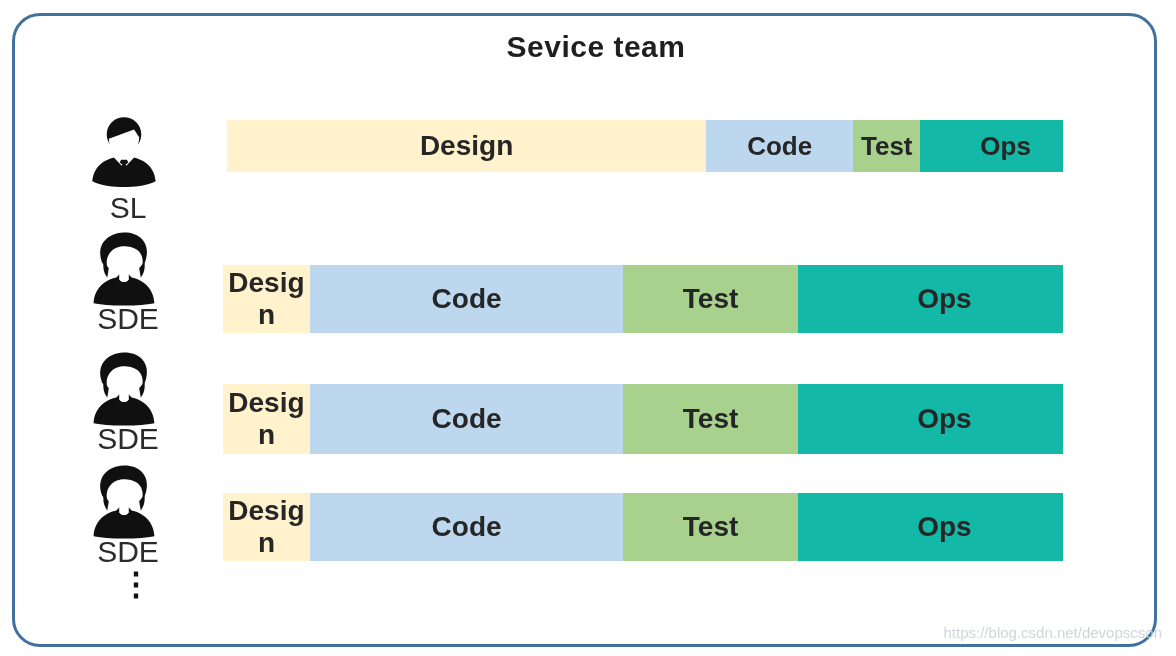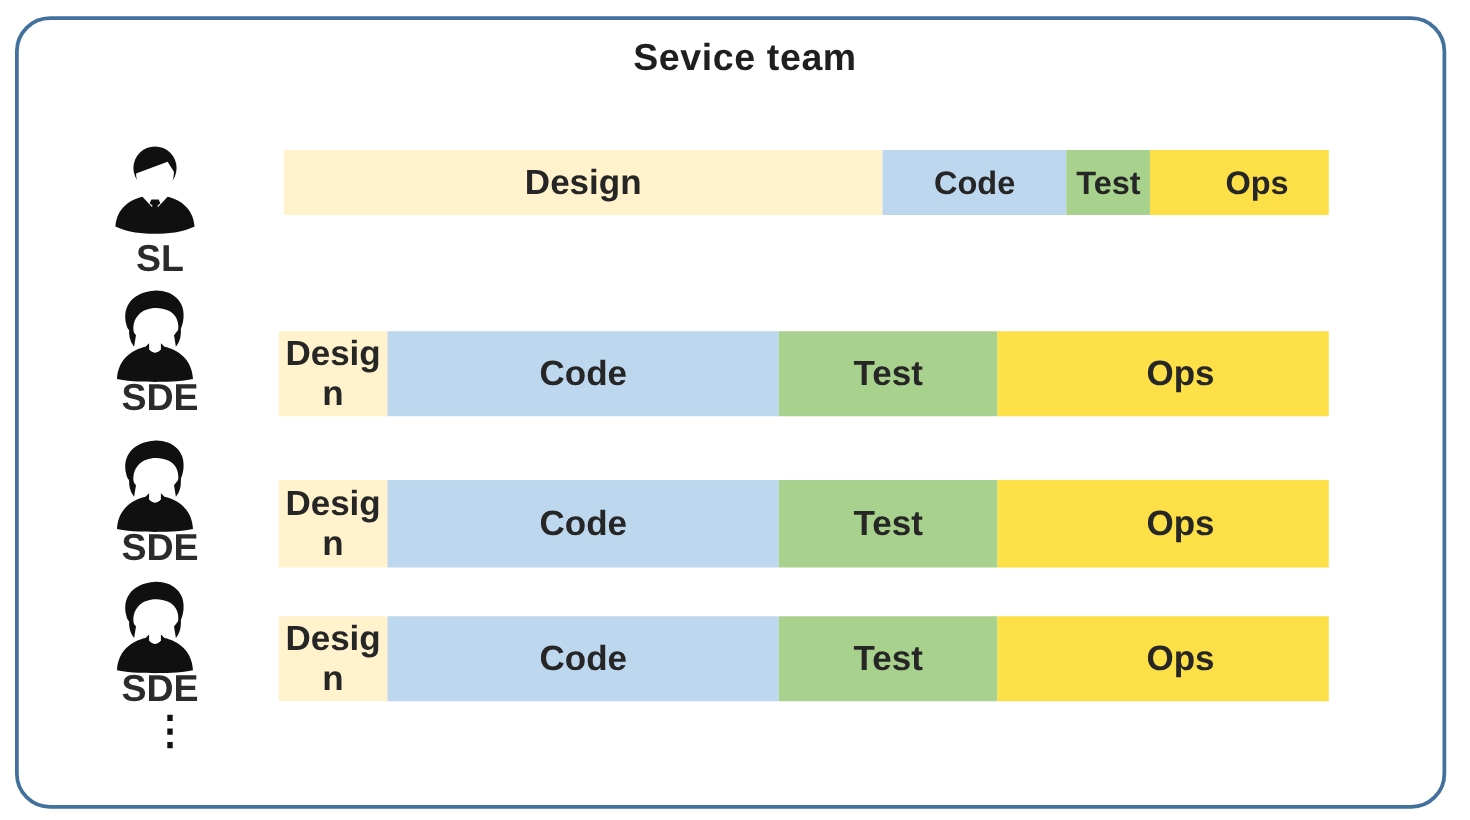--- a/index.html
+++ b/index.html
@@ -25,36 +25,36 @@
     font-size:30px;font-weight:bold;
     color:#1f1f1f;
     letter-spacing:0.5px;
   }
   .person-icon{position:absolute;}
   .person-icon svg{width:100%;height:100%;display:block;}
   .role-label{
     position:absolute;
     left:84px;width:88px;
     text-align:center;
-    font-size:30px;font-weight:700;
+    font-size:30px;font-weight:400;
     color:#2b2b2b;
   }
   .bar{
     position:absolute;
     display:flex;
   }
   .seg{
     display:flex;align-items:center;justify-content:center;
     color:#262626;font-weight:bold;
     text-align:center;
   }
   .seg-design{background:#FFF2CC;}
   .seg-code{background:#BDD7EE;justify-content:center;}
   .seg-test{background:#A9D18E;text-align:right;}
-  .seg-ops{background:#fde047;padding-left:28px;}
+  .seg-ops{background:#14b8a6;padding-left:28px;}
   
   .bar-sl .seg-design{width:59.3%;}
   .bar-sl .seg-code{width:18.2%;}
   .bar-sl .seg-test{width:8.3%;}
   .bar-sl .seg-ops{width:14.2%;}
   .bar-sl .seg{font-size:26px;}
   .bar-sl .seg-design{font-size:28px;}
   
   .bar-sde .seg-design{width:10.7%;}
   .bar-sde .seg-code{width:38.6%;}
@@ -205,13 +205,14 @@
         <span class="seg-label">Code</span>
       </div>
     <div class="seg seg-test">
         <span class="seg-label">Test</span>
       </div>
     <div class="seg seg-ops">
         <span class="seg-label">Ops</span>
       </div>
   </div>
 
+  <div class="watermark">https://blog.csdn.net/devopscson</div>
 </div>
 
 </body></html>

